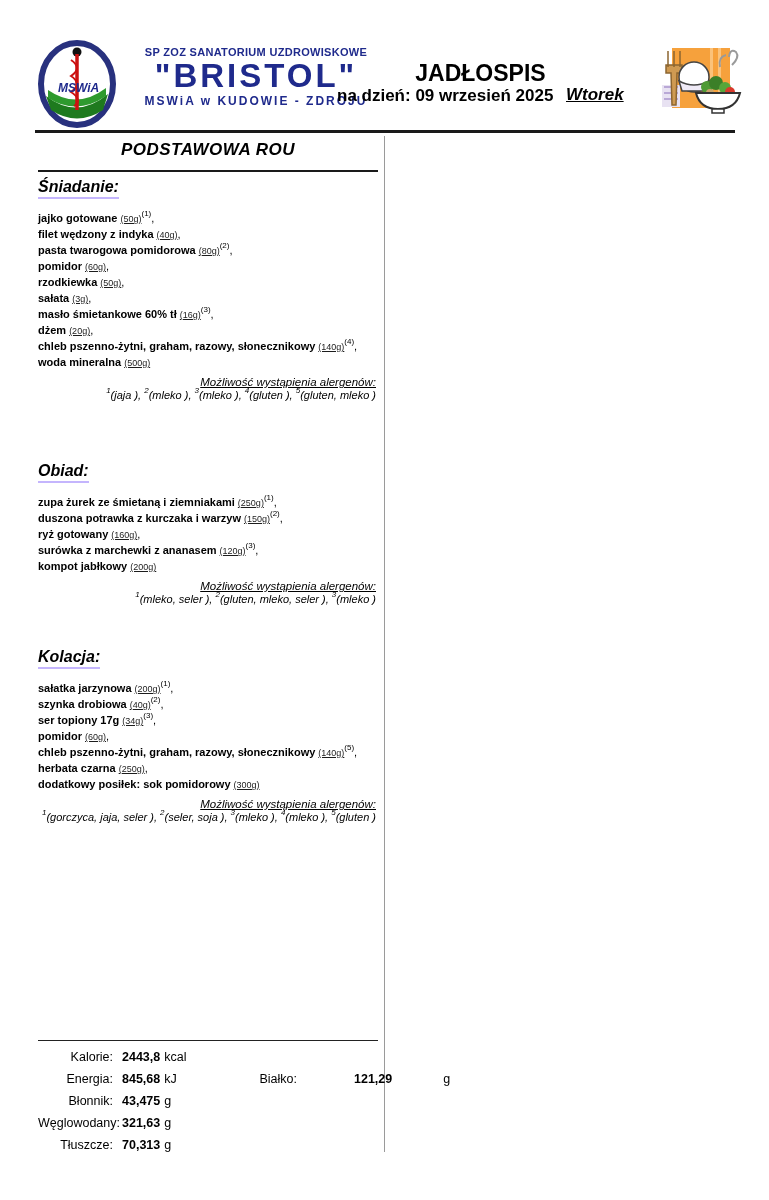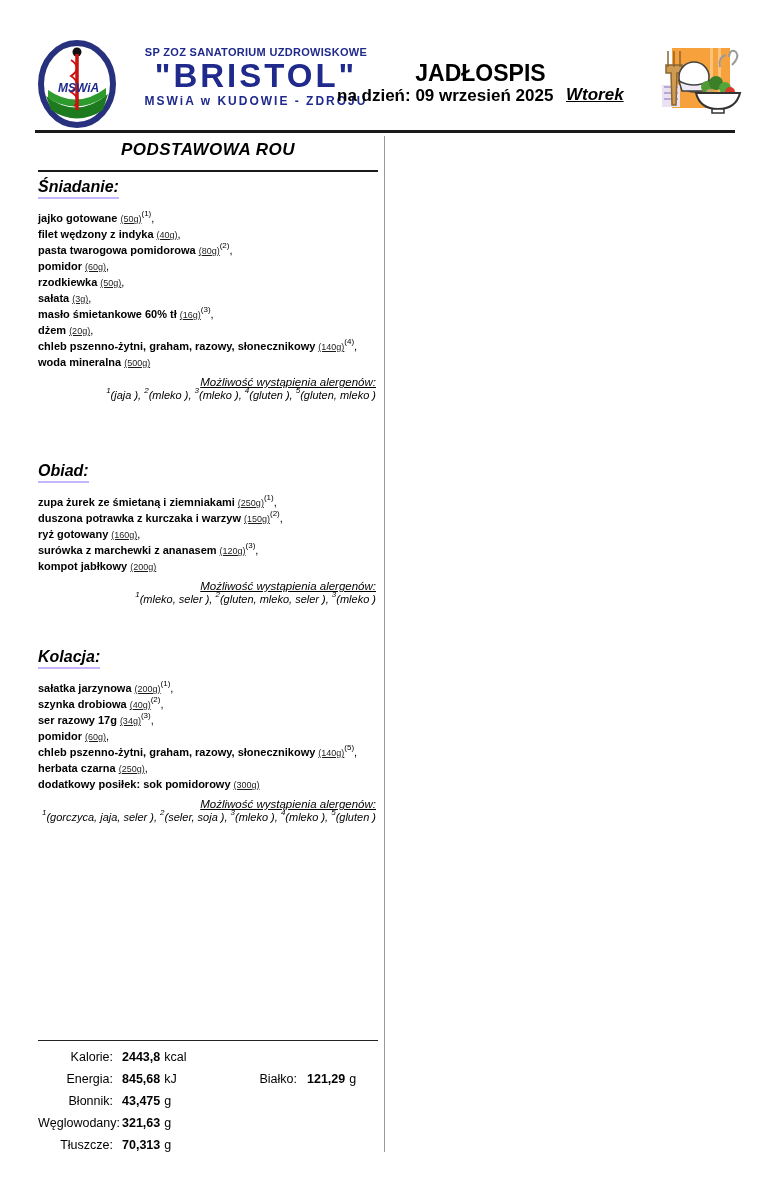--- a/index.html
+++ b/index.html
@@ -37,21 +37,21 @@
   .alg-h { margin-top:5px; text-align:right; font-size:11.5px; font-style:italic; text-decoration:underline; padding-right:2px; }
   .alg { text-align:right; font-size:11px; font-style:italic; padding-right:2px; line-height:15px; white-space:nowrap; }
 
   
   .rule-nut { position:absolute; top:1040px; left:0; width:100%; height:1px; background:#222; }
   .nutrition { position:absolute; top:1046px; left:0; width:100%; font-size:12.5px; }
   .nrow { display:flex; align-items:baseline; height:22px; line-height:22px; }
   .nlabel { width:75px; text-align:right; }
   .nval { margin-left:9px; font-weight:bold; }
   .nunit { margin-left:4px; }
-  .protein { position:absolute; top:22px; left:184px; display:flex; align-items:baseline; height:22px; line-height:22px; }
+  .protein { position:absolute; top:22px; left:184px; display:flex; align-items:baseline; height:22px; line-height:22px;gap:47px; }
   .protein .nlabel { width:75px; }
   .protein .nval { margin-left:10px; }
 </style>
 </head>
 <body>
 
 <div class="emblem">
   <svg width="82" height="88" viewBox="0 0 82 88">
     <ellipse cx="41" cy="44" rx="36" ry="41" fill="#ffffff" stroke="#28317e" stroke-width="6"></ellipse>
     <path d="M 10,56 Q 41,80 72,54 L 67,70 Q 41,87 15,70 Z" fill="#1e7a1e"></path>
@@ -131,21 +131,21 @@
     </div>
     <div class="alg-h">Możliwość wystąpienia alergenów:</div>
     <div class="alg"><i><sup>1</sup><span>(mleko, seler ), </span><sup>2</sup><span>(gluten, mleko, seler ), </span><sup>3</sup><span>(mleko )</span></i></div>
   </div>
 
   <div class="meal meal-di">
     <div class="meal-h">Kolacja:</div>
     <div class="items">
       <div class="mi"><b>sałatka jarzynowa</b><span class="pg">(200g)</span><sup>(1)</sup><span class="tl">,</span></div>
       <div class="mi"><b>szynka drobiowa</b><span class="pg">(40g)</span><sup>(2)</sup><span class="tl">,</span></div>
-      <div class="mi"><b>ser razowy 17g</b><span class="pg">(34g)</span><sup>(3)</sup><span class="tl">,</span></div>
+      <div class="mi"><b>ser topiony 17g</b><span class="pg">(34g)</span><sup>(3)</sup><span class="tl">,</span></div>
       <div class="mi"><b>pomidor</b><span class="pg">(60g)</span><sup></sup><span class="tl">,</span></div>
       <div class="mi"><b>chleb pszenno-żytni, graham, razowy, słonecznikowy</b><span class="pg">(140g)</span><sup>(5)</sup><span class="tl">,</span></div>
       <div class="mi"><b>herbata czarna</b><span class="pg">(250g)</span><sup></sup><span class="tl">,</span></div>
       <div class="mi"><b>dodatkowy posiłek: sok pomidorowy</b><span class="pg">(300g)</span><sup></sup><span class="tl"></span></div>
     </div>
     <div class="alg-h">Możliwość wystąpienia alergenów:</div>
     <div class="alg"><i><sup>1</sup><span>(gorczyca, jaja, seler ), </span><sup>2</sup><span>(seler, soja ), </span><sup>3</sup><span>(mleko ), </span><sup>4</sup><span>(mleko ), </span><sup>5</sup><span>(gluten )</span></i></div>
   </div>
 
   <div class="rule-nut"></div>

